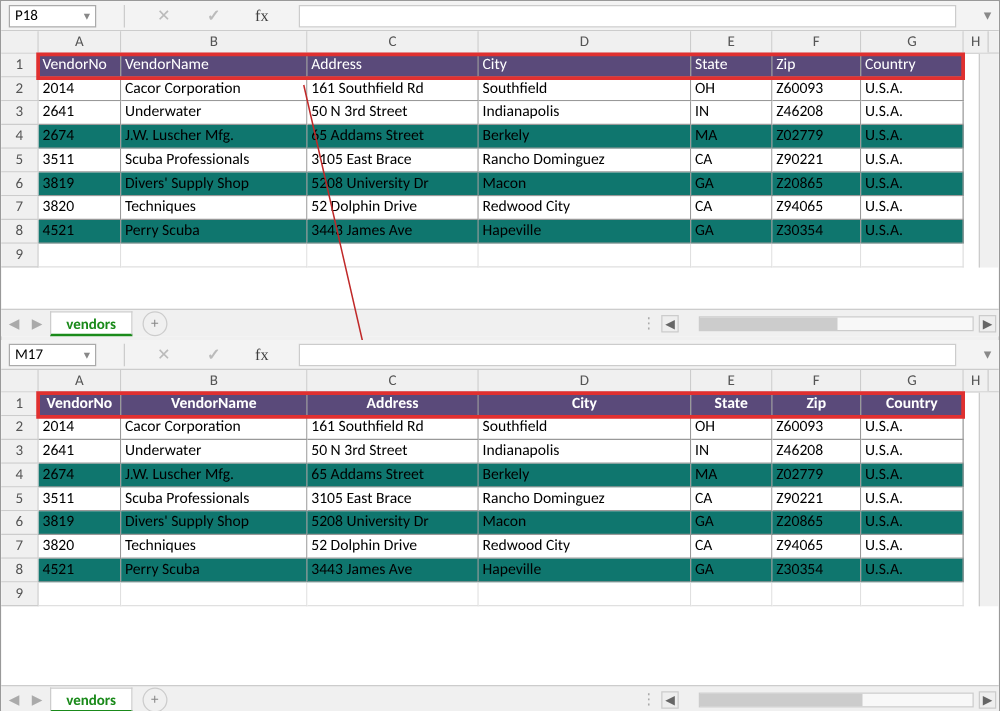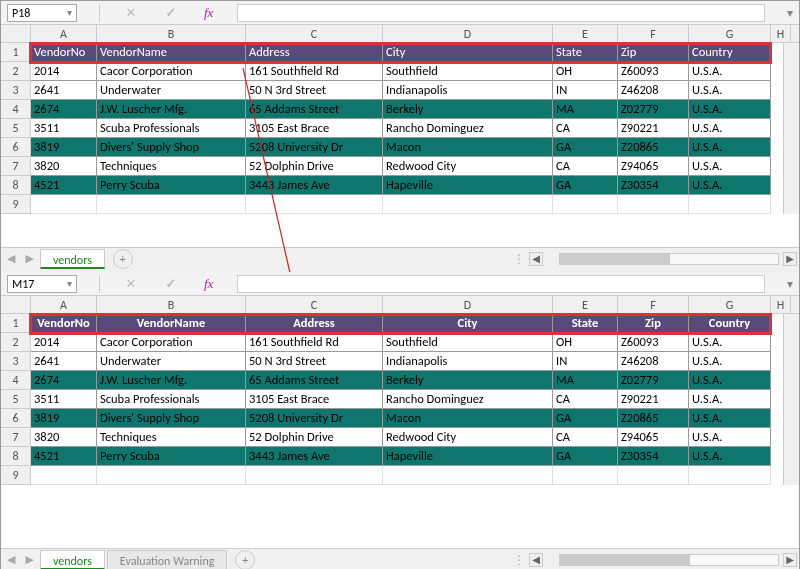--- a/index.html
+++ b/index.html
@@ -7,21 +7,21 @@
   .frame { border: 1px solid #999; width: 800px; height: 569px; position: relative; background: #f0f0f0; }
   .pane { position: relative; background: #fff; }
   .pane.top { height: 268px; }
   .pane.bottom { height: 298px; margin-top: 3px; }
   .formula-bar { display:flex; align-items:center; height:24px; border-bottom:1px solid #ccc; background:#f3f3f3; padding:0 6px; gap:22px; }
   .name-box { width:70px; height:18px; border:1px solid #aaa; background:#fff; display:flex; align-items:center; padding:0 4px; justify-content:space-between; }
   .name-box .dd { color:#888; font-size:10px; }
   .fb-sep { width:1px; height:18px; background:#ccc; }
   .fb-btn { width:18px; text-align:center; color:#bbb; font-size:13px; }
   .fb-btn.check { font-weight:bold; }
-  .fx-label { font-style: italic; font-family: "Times New Roman", serif; font-size:13px; color:#a21caf; padding:0 2px; }
+  .fx-label { font-family: "Times New Roman", serif; font-size:13px; color:#404040; padding:0 2px; }
   .fb-input { flex:1; height:18px; border:1px solid #ccc; background:#fff; }
   .fb-expand { color:#888; }
 
   .grid { position:relative; background:#fff; }
   .col-headers { display:flex; height:18px; border-bottom:1px solid #ccc; background:#f0f0f0; }
   .rowhdr-corner { width:30px; border-right:1px solid #ccc; background:#f0f0f0; }
   .colhdr { border-right:1px solid #ccc; text-align:center; color:#555; font-size:12px; line-height:18px; background:#f0f0f0; }
 
   .row { display:flex; height:19px; }
   .row .rowhdr { width:30px; border-right:1px solid #ccc; border-bottom:1px solid #ccc; text-align:center; color:#555; font-size:12px; line-height:18px; background:#f0f0f0; }
@@ -32,21 +32,21 @@
   .row.norm .cell { background:#fff; }
   .row.empty .cell { border-right:1px solid #e0e0e0; border-bottom:1px solid #e0e0e0; background:#fff; }
 
   .header2 .cell { background:#5a4a7a; color:#fff; font-weight:bold; text-align:center; }
 
   .highlight-box { position:absolute; border:3px solid #e03030; pointer-events:none; }
 
   .tabs-bar { display:flex; align-items:center; height:22px; background:#f0f0f0; border-top:1px solid #ccc; gap:2px; padding:0 2px; }
   .tab-nav { color:#aaa; padding:0 4px; font-size:11px; }
   .tab { padding:0 12px; height:20px; line-height:20px; border:1px solid #ccc; background:#fff; border-bottom:none; font-size:12px; color:#333; }
-  .tab.active { border-bottom:2px solid #1a8a1a; color:#1a8a1a; font-weight:normal; }
+  .tab.active { border-bottom:2px solid #1a8a1a; color:#1a8a1a; font-weight:bold; }
   .tab.inactive { background:#e8e8e8; color:#888; }
   .tab-add { width:20px; height:20px; border:1px solid #ccc; border-radius:10px; text-align:center; line-height:18px; color:#888; margin-left:6px; }
   .tabs-scroll { flex:1; display:flex; align-items:center; justify-content:flex-end; gap:4px; }
   .hscroll-track { height:12px; flex:1; border:1px solid #ccc; background:#f8f8f8; margin-left:12px; position:relative; }
   .hscroll-thumb { position:absolute; height:10px; background:#ccc; top:0; }
   .hscroll-btn { width:14px; height:14px; border:1px solid #ccc; background:#eee; text-align:center; font-size:10px; line-height:12px; color:#666; }
 
   .vscroll { position:absolute; right:0; top:18px; width:16px; bottom:0; background:#f0f0f0; border-left:1px solid #ccc; }
 
   .connector-line { position:absolute; pointer-events:none; }
@@ -328,21 +328,20 @@
         </div>
 
       <div class="highlight-box" style="left:28px; top:17px; width:743px; height:22px;"></div>
       <div class="vscroll"></div>
     </div>
 
     <div class="tabs-bar" style="position:absolute; bottom:0; left:0; right:0;">
       <span class="tab-nav">◀</span>
       <span class="tab-nav">▶</span>
       <div class="tab active">vendors</div>
-      <div class="tab inactive">Evaluation Warning</div>
       <div class="tab-add">+</div>
       <div class="tabs-scroll">
         <span style="color:#aaa;">⋮</span>
         <div class="hscroll-btn">◀</div>
         <div class="hscroll-track" style="width:220px; flex:none;">
           <div class="hscroll-thumb" style="left:0; width:130px;"></div>
         </div>
         <div class="hscroll-btn">▶</div>
       </div>
     </div>

